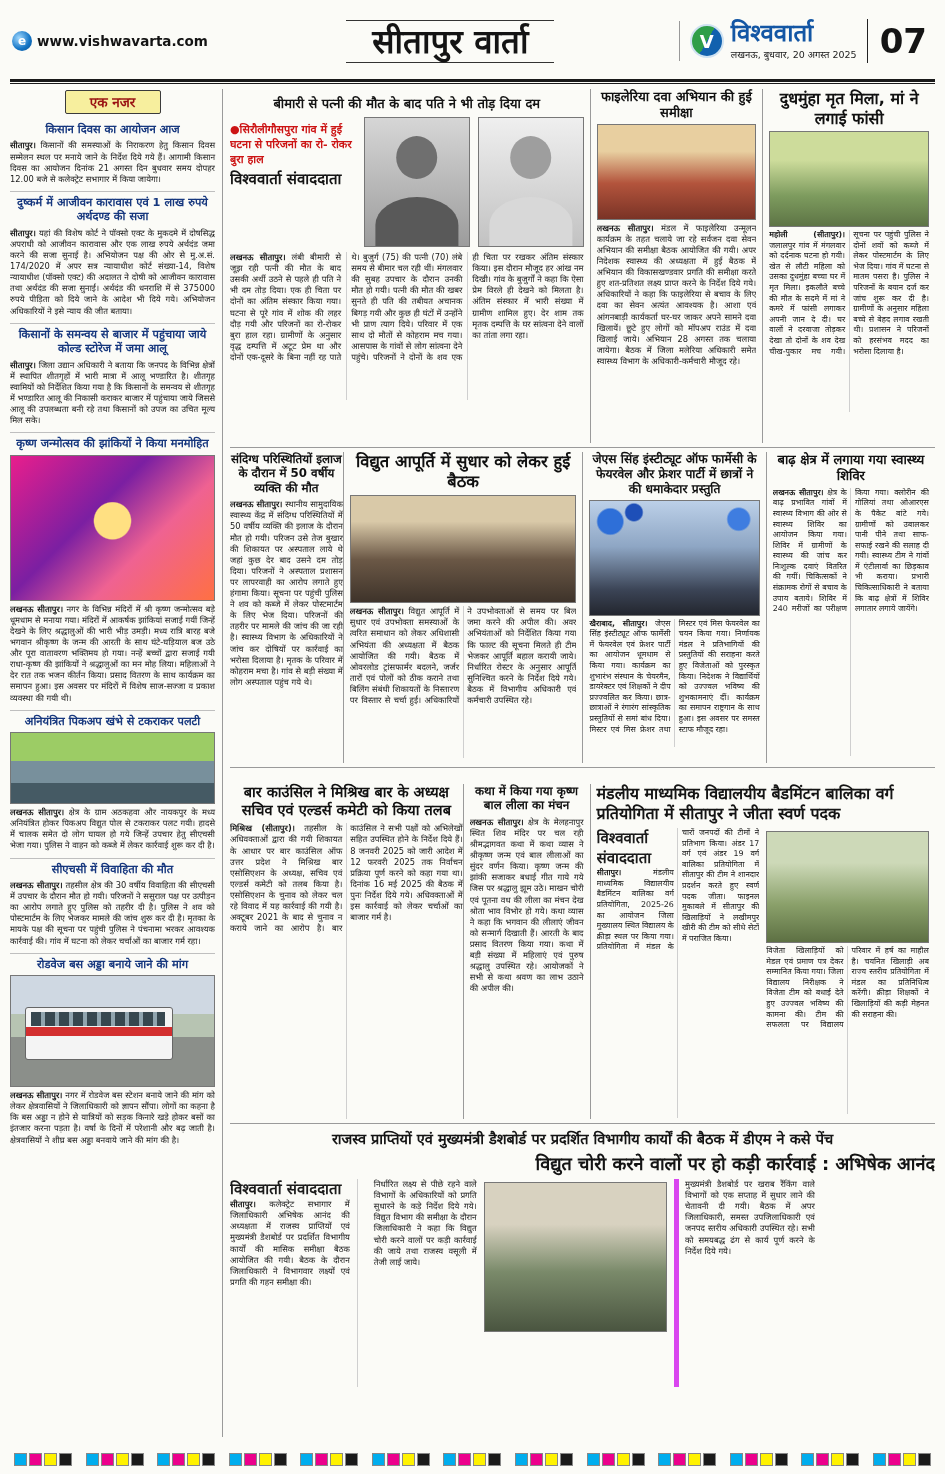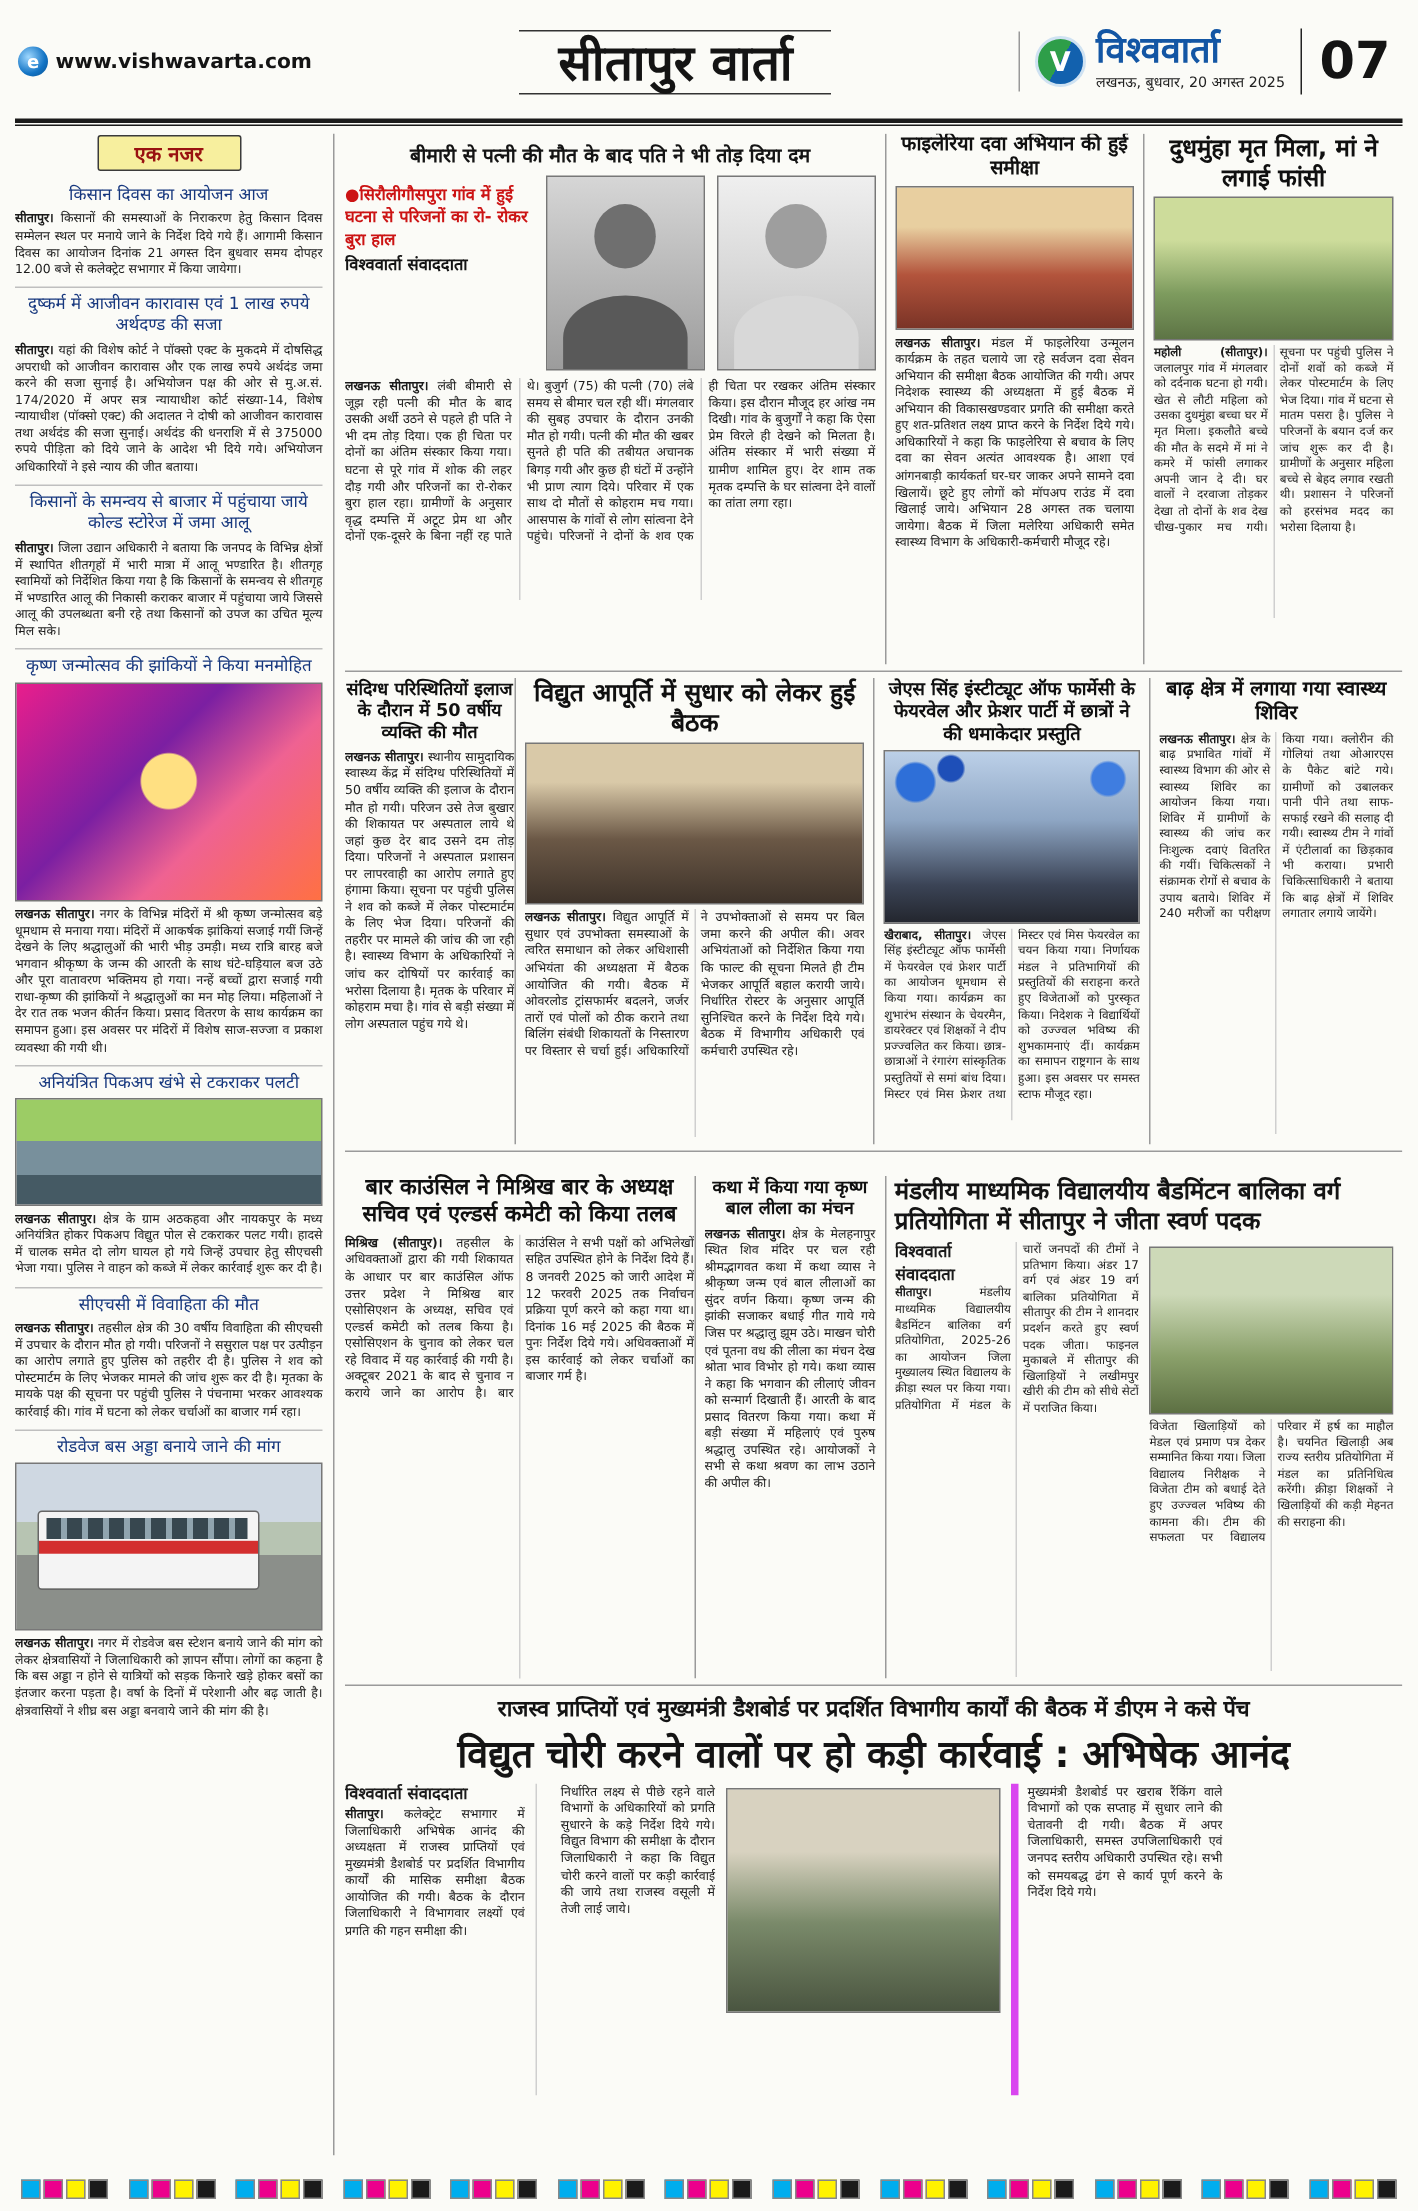--- a/index.html
+++ b/index.html
@@ -24,35 +24,35 @@
 
   
   .content{display:flex;align-items:stretch;height:1348px;overflow:hidden}
   .sidebar{width:213px;min-width:213px;border-right:1px solid #9a9a9a;padding-right:7px;overflow:hidden}
   .main{flex:1;padding-left:7px;display:flex;flex-direction:column;overflow:hidden}
   .bodytext{font-size:8.3px;line-height:1.34;text-align:justify;color:#1b1b1b}
   .small .bodytext,.bodytext.small{font-size:7.9px}
   .art-title{font-weight:bold;text-align:center;line-height:1.22;color:#101010}
   .cols2{columns:2;column-gap:8px;column-rule:1px solid #cfcfcf}
   .cols3{columns:3;column-gap:10px;column-rule:1px solid #cfcfcf}
-  .byline{font-weight:bold;font-size:11px}
+  .byline{font-weight:bold;font-size:15px}
   .ph{position:relative;border:1px solid #777;width:100%;overflow:hidden;margin:3px 0}
   .row{display:flex;overflow:hidden}
   .row1{height:354px}
   .row2{height:316px;border-top:1px solid #9a9a9a;margin-top:4px;padding-top:4px}
   .row3{height:352px;border-top:1px solid #9a9a9a;margin-top:4px;padding-top:16px}
   .row4{border-top:1px solid #9a9a9a;margin-top:4px;padding-top:4px;flex:1;overflow:hidden}
   .vsep{border-left:1px solid #9a9a9a}
   .pad{padding:0 6px}
 
   
   .sb-label{width:96px;margin:1px auto 5px;text-align:center;background:#f7ef9e;border:1.6px solid #3b3b3b;color:#991111;font-weight:bold;font-size:13.5px;padding:2px 0;border-radius:2px}
   .sb-art{border-bottom:1px solid #bfbfbf;padding:4px 0 6px}
   .sb-art:last-child{border-bottom:none}
-  .sb-title{color:#16377e;font-weight:normal;font-size:11.3px;line-height:1.28;text-align:center;margin-bottom:3px}
+  .sb-title{color:#16377e;font-weight:bold;font-size:11.3px;line-height:1.28;text-align:center;margin-bottom:3px}
 
   
   .ph-janmashtami{height:146px;background:radial-gradient(circle at 50% 45%,#ffe082 0 14%,transparent 15%),linear-gradient(135deg,#e91e8c,#7b1fa2 40%,#ef6292 65%,#ff7043)}
   .ph-pickup{height:72px;background:linear-gradient(180deg,#9ccc65 0 40%,#78909c 40% 72%,#455a64 72% 100%)}
   .ph-bus{height:112px;background:linear-gradient(180deg,#cfd8e2 0 35%,#b7c4b2 35% 55%,#8b8f8a 55% 100%)}
   .ph-bus::before{content:"";position:absolute;left:7%;top:28%;width:72%;height:46%;background:linear-gradient(180deg,#f4f4f4 0 38%,#d32f2f 38% 54%,#f4f4f4 54% 100%);border:1px solid #666;border-radius:3px}
   .ph-bus::after{content:"";position:absolute;left:10%;top:33%;width:66%;height:12%;background:repeating-linear-gradient(90deg,#37474f 0 10px,#90a4ae 10px 14px)}
   .portrait{width:106px;height:130px;min-width:106px;background:linear-gradient(180deg,#d6d6d6,#9c9c9c);margin:0}
   .portrait::before{content:"";position:absolute;top:14%;left:50%;transform:translateX(-50%);width:40%;height:34%;border-radius:50%;background:#6f6f6f}
   .portrait::after{content:"";position:absolute;bottom:-6%;left:50%;transform:translateX(-50%);width:80%;height:44%;border-radius:50% 50% 0 0;background:#595959}
@@ -106,21 +106,21 @@
   .bd-head{font-size:16px;font-weight:bold;line-height:1.25}
   .bd-flex{display:flex;gap:7px;margin-top:4px;height:294px;overflow:hidden}
   .bd-left{width:50%}
   .bd-right{width:50%}
   .bd-left-body,.bd-right-body{overflow:hidden}
   .bd-left-body{height:290px}
   .bd-right-body{height:168px}
 
   
   .kicker{text-align:center;font-weight:bold;font-size:14.5px}
-  .bottom-head{text-align:center;font-weight:bold;font-size:25px;margin:3px 0 4px}
+  .bottom-head{text-align:right;font-weight:bold;font-size:18px;margin:3px 0 4px}
   .b-flex{display:flex;gap:7px;height:208px;overflow:hidden}
   .b-col{overflow:hidden}
   .b-c1{width:17%}
   .b-c2{width:17%;border-left:1px solid #cfcfcf;padding-left:16px}
   .b-photo-wrap{width:26%}
   .b-c3{width:20%;border-left:1px solid #cfcfcf;padding-left:6px}
   .b-c4{width:20%;border-left:5px solid #d946ef;padding-left:6px}
 
   
   .print-marks{position:absolute;left:0;right:0;bottom:8px;display:flex;justify-content:space-between;padding:0 14px}

